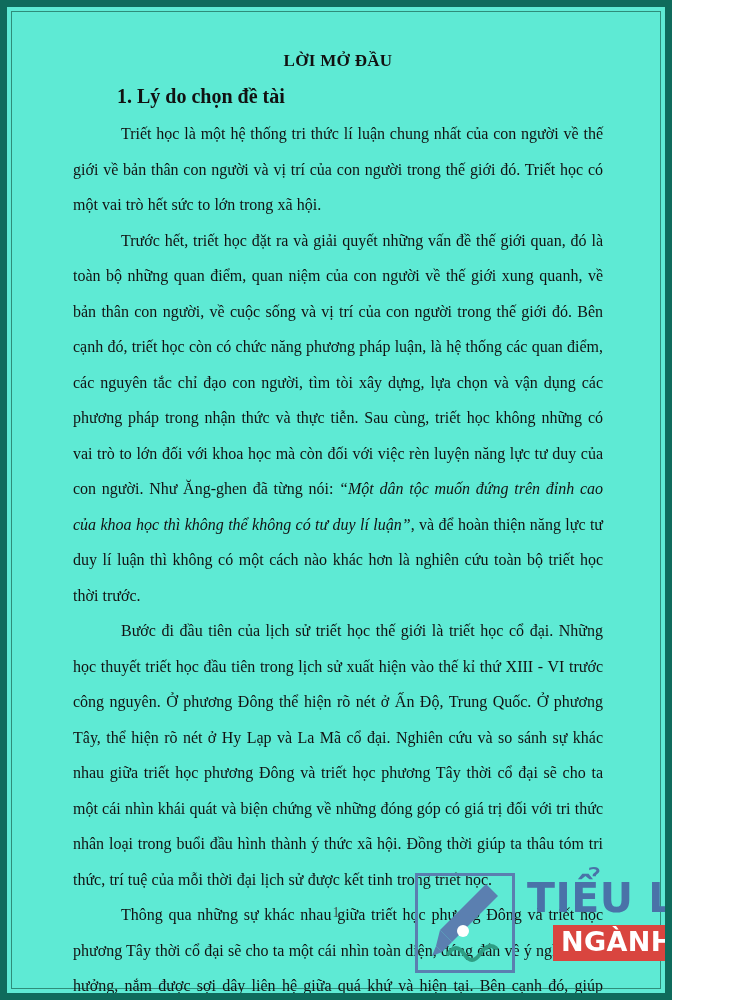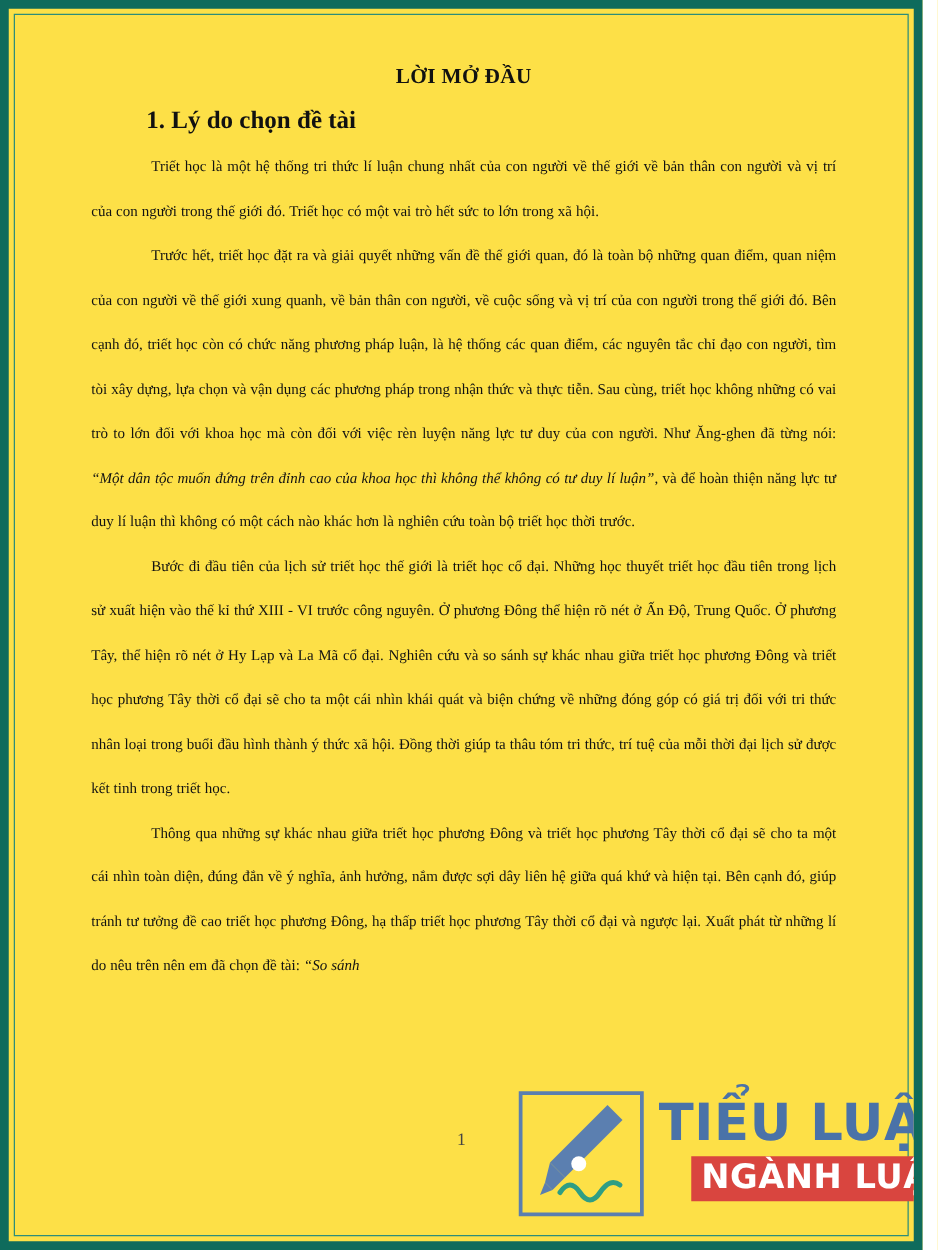--- a/index.html
+++ b/index.html
@@ -11,24 +11,24 @@
   body {
     width: 750px;
     height: 1000px;
     overflow: hidden;
     font-family: "Liberation Serif", "DejaVu Serif", serif;
   }
 
   
   #page {
     position: relative;
-    width: 738px;
+    width: 672px;
     height: 1000px;
     box-sizing: border-box;
-    background: #fde047;
+    background: #5eead4;
     border: 7px solid #0f6b5c;
     overflow: hidden;
   }
   #page-inner-rule {
     position: absolute;
     left: 4px;
     top: 4px;
     right: 4px;
     bottom: 4px;
     border: 1.5px solid #2e8d7a;
@@ -58,21 +58,21 @@
   .section-heading {
     font-weight: bold;
     font-size: 20px;
     margin: 0 0 8px 0;
     padding-left: 44px;
     color: #111111;
   }
 
   p.body-par {
     margin: 0 0 0 0;
-    font-size: 12px;
+    font-size: 16px;
     line-height: 35.5px;
     text-align: justify;
     text-indent: 48px;
     color: #121212;
     word-spacing: .2px;
   }
   p.body-par + p.body-par { margin-top: 0; }
 
   .quote {
     font-style: italic;

